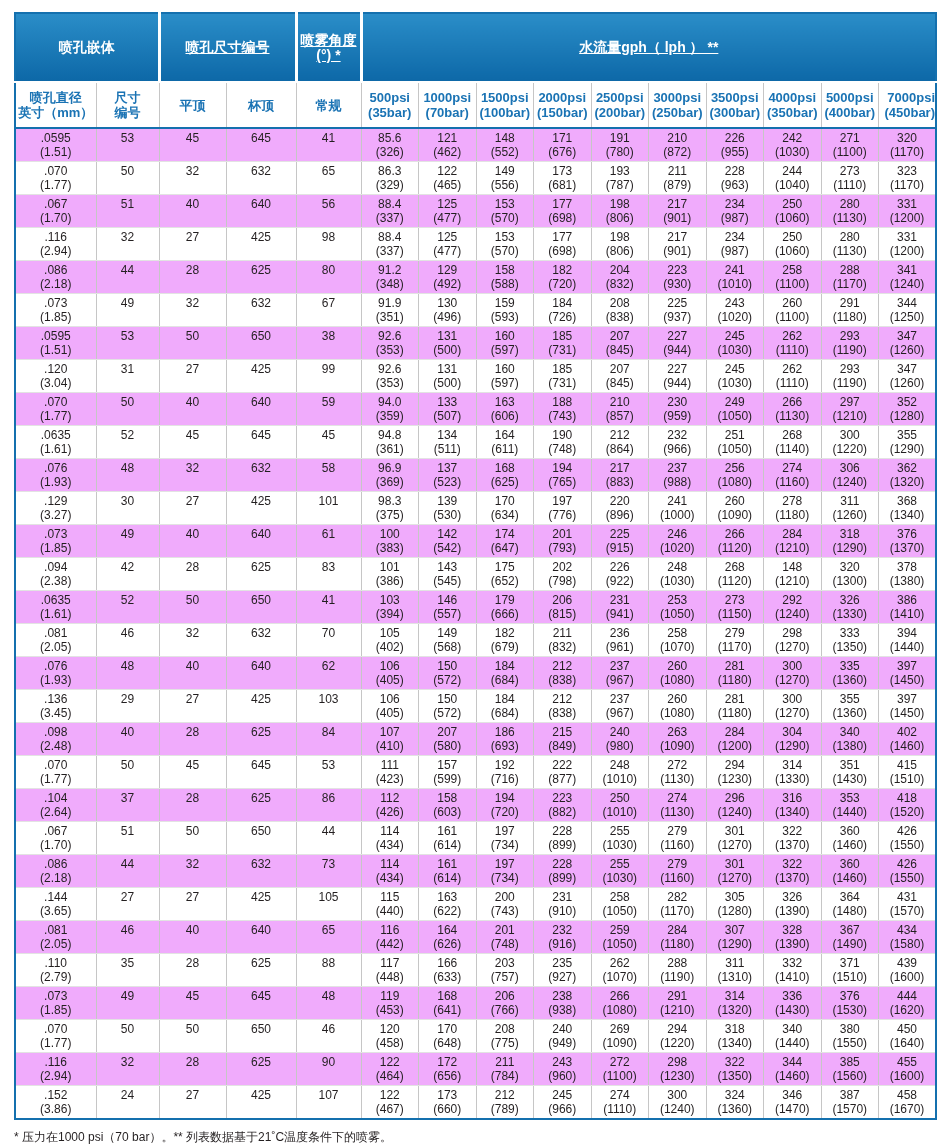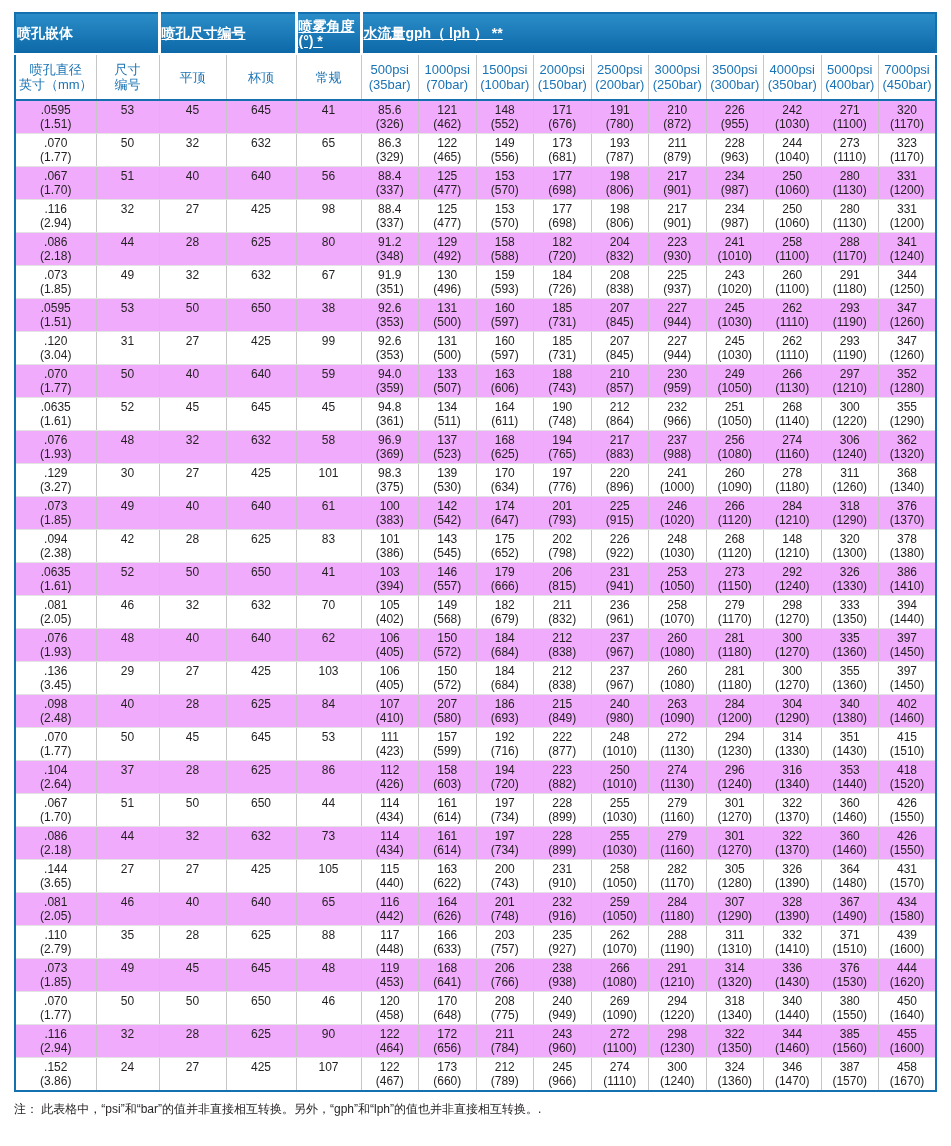--- a/index.html
+++ b/index.html
@@ -6,33 +6,33 @@
   body{font-family:"Liberation Sans","DejaVu Sans",sans-serif;color:#231f20;}
   .page{width:951px;box-sizing:border-box;padding:12px 14px 10px 14px;}
 
   table.flow{border-collapse:collapse;table-layout:fixed;width:923px;
     border:2px solid #1470ae;}
 
   
   tr.band th{
     background:linear-gradient(to bottom,#2a8dc8,#0d68a7);
     color:#ffffff;font-weight:bold;font-size:14px;line-height:15px;
-    height:37px;padding:1px 1px;text-align:left;vertical-align:middle;
+    height:37px;padding:15px 1px;text-align:center;vertical-align:middle;
     border-bottom:2px solid #ffffff;
   }
   tr.band th.sep{border-left:3px solid #ffffff;text-decoration:underline;}
 
   
   tr.sub th{
-    background:#ffffff;color:#1a73b4;font-weight:normal;font-size:13px;
+    background:#ffffff;color:#1a73b4;font-weight:bold;font-size:13px;
     line-height:15px;height:38px;padding:3px 0;text-align:center;
     vertical-align:middle;border-right:1px solid #c6c6c6;
     border-bottom:2px solid #1470ae;
   }
-  tr.sub th:last-child{border-right:none;}
+  tr.sub th:last-child{border-right:none;text-align:right;}
 
   
   tbody td{
     font-size:12px;line-height:14px;text-align:center;vertical-align:top;
     padding:2px 1px;border-right:1px solid #c6c6c6;
     border-bottom:1px solid #e3e3e3;
   }
   tbody td:last-child{border-right:none;}
   tbody tr.odd{background:#f0abfc;}
   tbody tr.even{background:#ffffff;}
@@ -1996,15 +1996,16 @@
           </td>
           <td>
             <span class="ln">458</span>
             <span class="ln">(1670)</span>
           </td>
         </tr>
       </tbody>
   </table>
 
   <div class="notes">
+    <div>* 压力在1000 psi（70 bar）。**  列表数据基于21˚C温度条件下的喷雾。</div>
     <div>注： 此表格中，“psi”和“bar”的值并非直接相互转换。另外，“gph”和“lph”的值也并非直接相互转换。.</div>
   </div>
 </div>
 
 </body></html>

